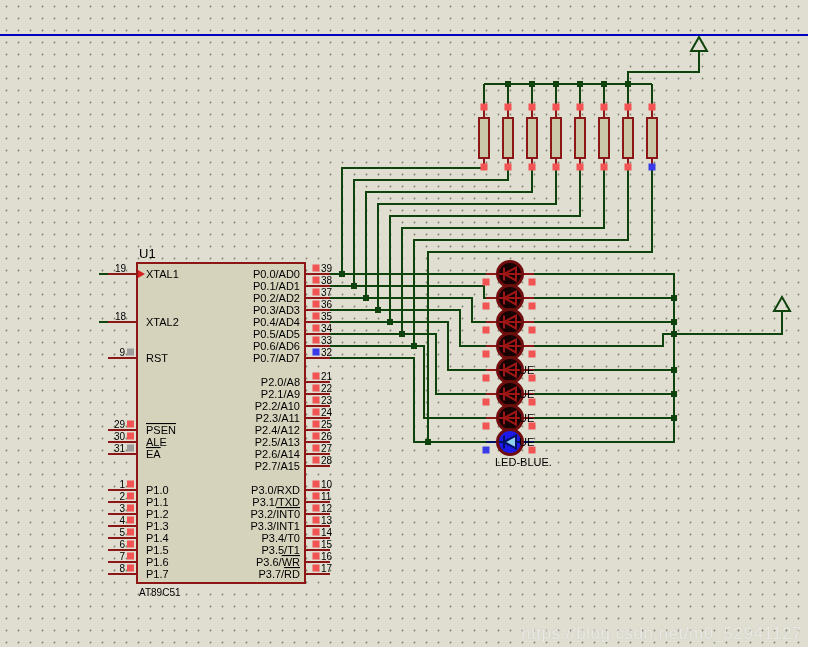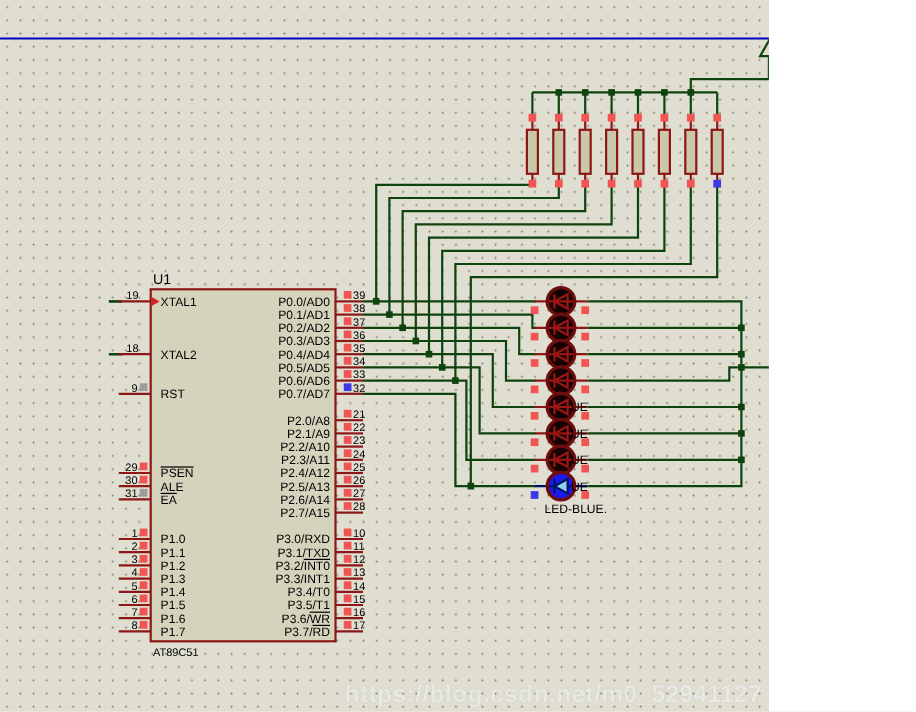--- a/index.html
+++ b/index.html
@@ -1,21 +1,21 @@
 <!DOCTYPE html>
 <html><head>
 <meta charset="utf-8">
 <style>
   html,body{margin:0;padding:0;}
-  #stage{position:relative;width:699px;height:647px;overflow:hidden;
+  #stage{position:relative;width:808px;height:647px;overflow:hidden;
          font-family:"Liberation Sans",sans-serif;background:#DFDED1;}
   #sch{position:absolute;left:0;top:0;}
-  #watermark{position:absolute;right:6px;bottom:3px;font-size:22px;
+  #watermark{position:absolute;right:6px;bottom:3px;font-size:17px;
              letter-spacing:.5px;color:rgba(255,255,255,.66);
-             text-shadow:0 0 1px rgba(120,120,110,.35);pointer-events:none;font-weight:bold;}
+             text-shadow:0 0 1px rgba(120,120,110,.35);pointer-events:none;}
   text{font-family:"Liberation Sans",sans-serif;}
 </style>
 </head>
 <body>
 
 <div id="stage">
   <svg id="sch" width="833" height="647">
       <defs>
         <pattern id="dots" width="12" height="12" patternUnits="userSpaceOnUse">
           <rect width="12" height="12" fill="#DFDED1"></rect>

